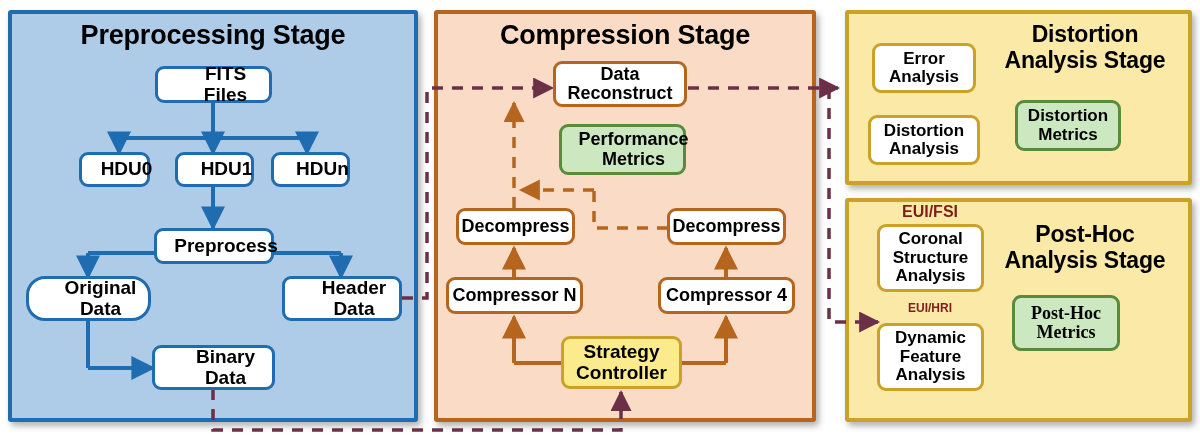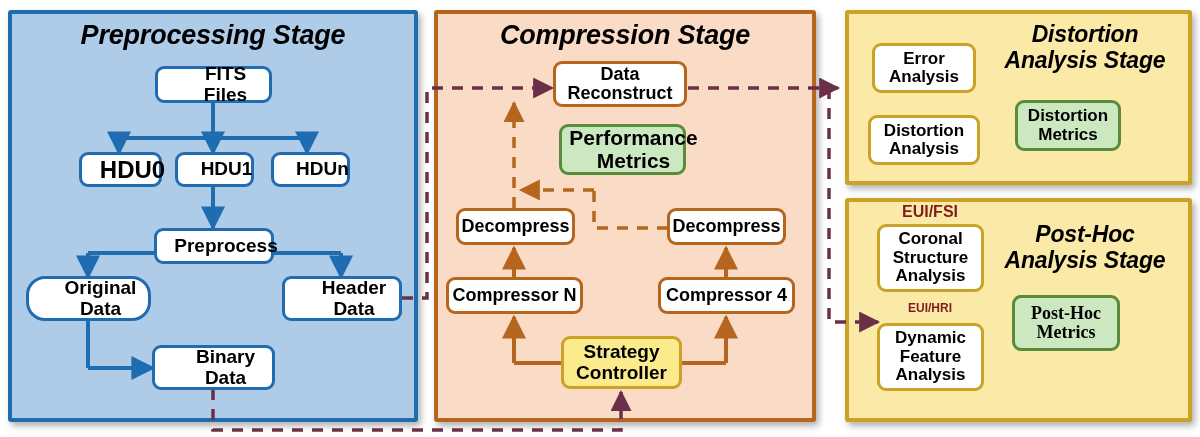--- a/index.html
+++ b/index.html
@@ -3,21 +3,21 @@
 <meta charset="utf-8">
 <style>
   html,body{margin:0;padding:0;background:#ffffff;}
   body{font-family:"Liberation Sans",sans-serif;}
   #canvas{position:relative;width:1200px;height:437px;overflow:hidden;background:#fff;}
 
   
   .panel{position:absolute;box-sizing:border-box;border-radius:3px;
          box-shadow:3px 4px 6px rgba(0,0,0,.30);}
   .panel-title{position:absolute;font-weight:bold;color:#000;text-align:center;
-               white-space:pre-line;line-height:1.12;letter-spacing:-.2px;font-style:italic;}
+               white-space:pre-line;line-height:1.12;letter-spacing:-.2px;}
 
   #panel-pre {left:8px;  top:10px;  width:410px; height:412px;
               background:#aecbe8; border:4px solid #1f6cb0;}
   #panel-comp{left:434px;top:10px;  width:382px; height:412px;
               background:#fadcc6; border:4px solid #b5651d;}
   #panel-dist{left:845px;top:10px;  width:347px; height:175px;
               background:#fbe9a8; border:4px solid #c9a227;}
   #panel-post{left:845px;top:198px; width:347px; height:224px;
               background:#fbe9a8; border:4px solid #c9a227;}
 
@@ -115,34 +115,34 @@
       <path d="M213,389 L213,430 L621,430 L621,392" marker-end="url(#ah-dash)"></path>
 
       <path d="M688,88 L838,88" marker-end="url(#ah-dash)"></path>
 
       <path d="M829,88 L829,322 L878,322" marker-end="url(#ah-dash)"></path>
     </g>
     <circle cx="829" cy="88" r="4" fill="#6b3048"></circle>
   </svg>
 
   <div class="node n-blue" style="left:155px;top:66px;width:117px;height:37px;font-size:19px;">FITS Files</div>
-  <div class="node n-blue" style="left:79px;top:152px;width:83px;height:35px;font-size:24px;">HDU0</div>
+  <div class="node n-blue" style="left:79px;top:152px;width:71px;height:35px;font-size:19px;">HDU0</div>
   <div class="node n-blue" style="left:175px;top:152px;width:79px;height:35px;font-size:19px;">HDU1</div>
   <div class="node n-blue" style="left:271px;top:152px;width:79px;height:35px;font-size:19px;">HDUn</div>
   <div class="node n-blue" style="left:154px;top:228px;width:120px;height:36px;font-size:19px;">Preprocess</div>
   <div class="node n-blue" style="left:26px;top:276px;width:125px;height:45px;font-size:19px;border-radius:19px;">Original
 Data</div>
   <div class="node n-blue" style="left:282px;top:276px;width:120px;height:45px;font-size:19px;">Header
 Data</div>
   <div class="node n-blue" style="left:152px;top:345px;width:123px;height:45px;font-size:19px;">Binary
 Data</div>
 
   <div class="node n-brown" style="left:553px;top:61px;width:134px;height:46px;font-size:18px;">Data
 Reconstruct</div>
-  <div class="node n-green" style="left:559px;top:124px;width:127px;height:51px;font-size:21px;padding-left:22px;">Performance
+  <div class="node n-green" style="left:559px;top:124px;width:127px;height:51px;font-size:18px;padding-left:22px;">Performance
 Metrics</div>
   <div class="node n-brown" style="left:456px;top:208px;width:119px;height:37px;font-size:18px;">Decompress</div>
   <div class="node n-brown" style="left:667px;top:208px;width:119px;height:37px;font-size:18px;">Decompress</div>
   <div class="node n-brown" style="left:446px;top:277px;width:137px;height:37px;font-size:18px;">Compressor N</div>
   <div class="node n-brown" style="left:658px;top:277px;width:137px;height:37px;font-size:18px;">Compressor 4</div>
   <div class="node n-yellow" style="left:561px;top:336px;width:121px;height:53px;font-size:19px;">Strategy
 Controller</div>
 
   <div class="node n-gold" style="left:872px;top:43px;width:104px;height:50px;font-size:17px;">Error
 Analysis</div>

